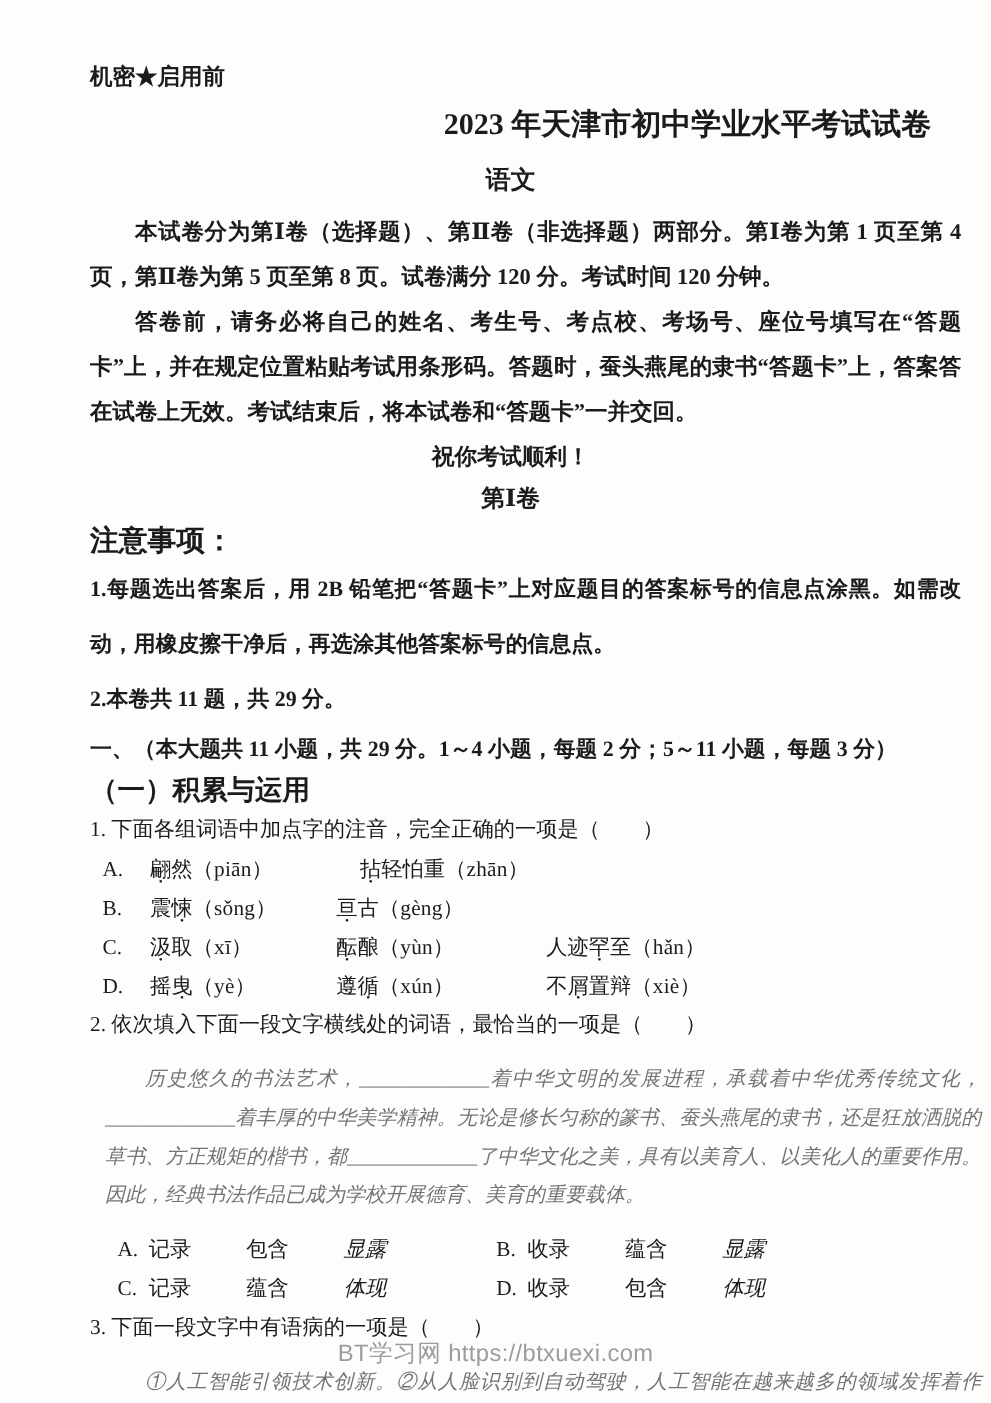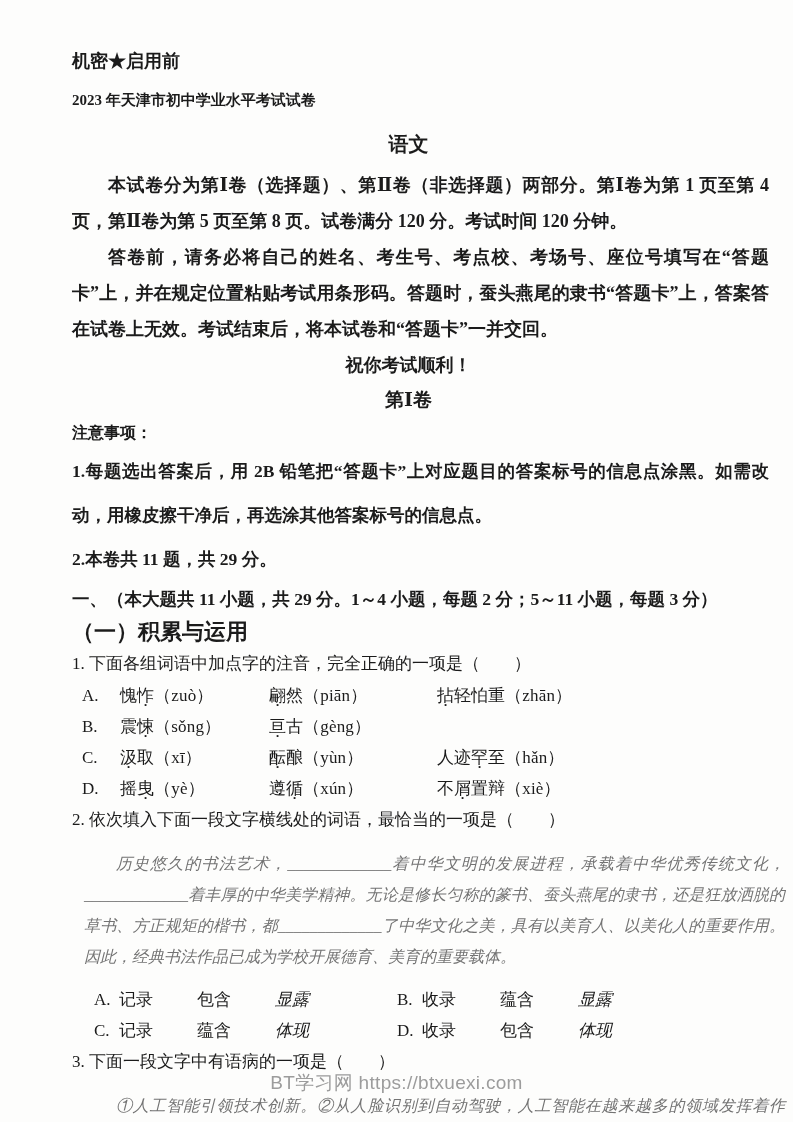--- a/index.html
+++ b/index.html
@@ -15,23 +15,23 @@
     padding: 50px 24px 0 72px;
     overflow: hidden;
   }
   .classification {
     font-size: 18px;
     font-weight: 700;
     line-height: 22px;
   }
   .title {
     margin: 13px 24px 0 0;
-    font-size: 15px;
-    font-weight: 700;
-    text-align: left;
+    font-size: 24px;
+    font-weight: 700;
+    text-align: right;
     line-height: 30px;
   }
   .subject {
     margin: 16px 24px 0 0;
     font-size: 20px;
     font-weight: 700;
     text-align: center;
     line-height: 27px;
   }
   .intro {
@@ -52,21 +52,21 @@
   }
   .vol-heading {
     margin: 0 24px 0 0;
     font-size: 19px;
     font-weight: 700;
     text-align: center;
     line-height: 34px;
   }
   .notice-title {
     margin: 0;
-    font-size: 16px;
+    font-size: 23px;
     font-weight: 700;
     line-height: 32px;
   }
   .notice {
     margin: 0;
     font-size: 17.5px;
     font-weight: 700;
     line-height: 44px;
     text-align: justify;
   }
@@ -160,21 +160,20 @@
   <p class="notice">2.本卷共 11 题，共 29 分。</p>
   <p class="part-heading">一、（本大题共 11 小题，共 29 分。1～4 小题，每题 2 分；5～11 小题，每题 3 分）</p>
   <p class="subpart-heading">（一）积累与运用</p>
 
   <div>
     <p class="stem">1. 下面各组词语中加点字的注音，完全正确的一项是（　　）</p>
     <div class="q1rows">
 
       <div class="q1row">
         <span class="q1label">A.</span>
-        <span class="q1c1"><span>愧</span><span class="dotchar">怍</span><span></span><span class="py">（zuò）</span></span>
         <span class="q1c2"><span></span><span class="dotchar">翩</span><span>然</span><span class="py">（piān）</span></span>
         <span class="q1c3"><span></span><span class="dotchar">拈</span><span>轻怕重</span><span class="py">（zhān）</span></span>
       </div>
 
       <div class="q1row">
         <span class="q1label">B.</span>
         <span class="q1c1"><span>震</span><span class="dotchar">悚</span><span></span><span class="py">（sǒng）</span></span>
         <span class="q1c2"><span></span><span class="dotchar">亘</span><span>古</span><span class="py">（gèng）</span></span>
       </div>
 

